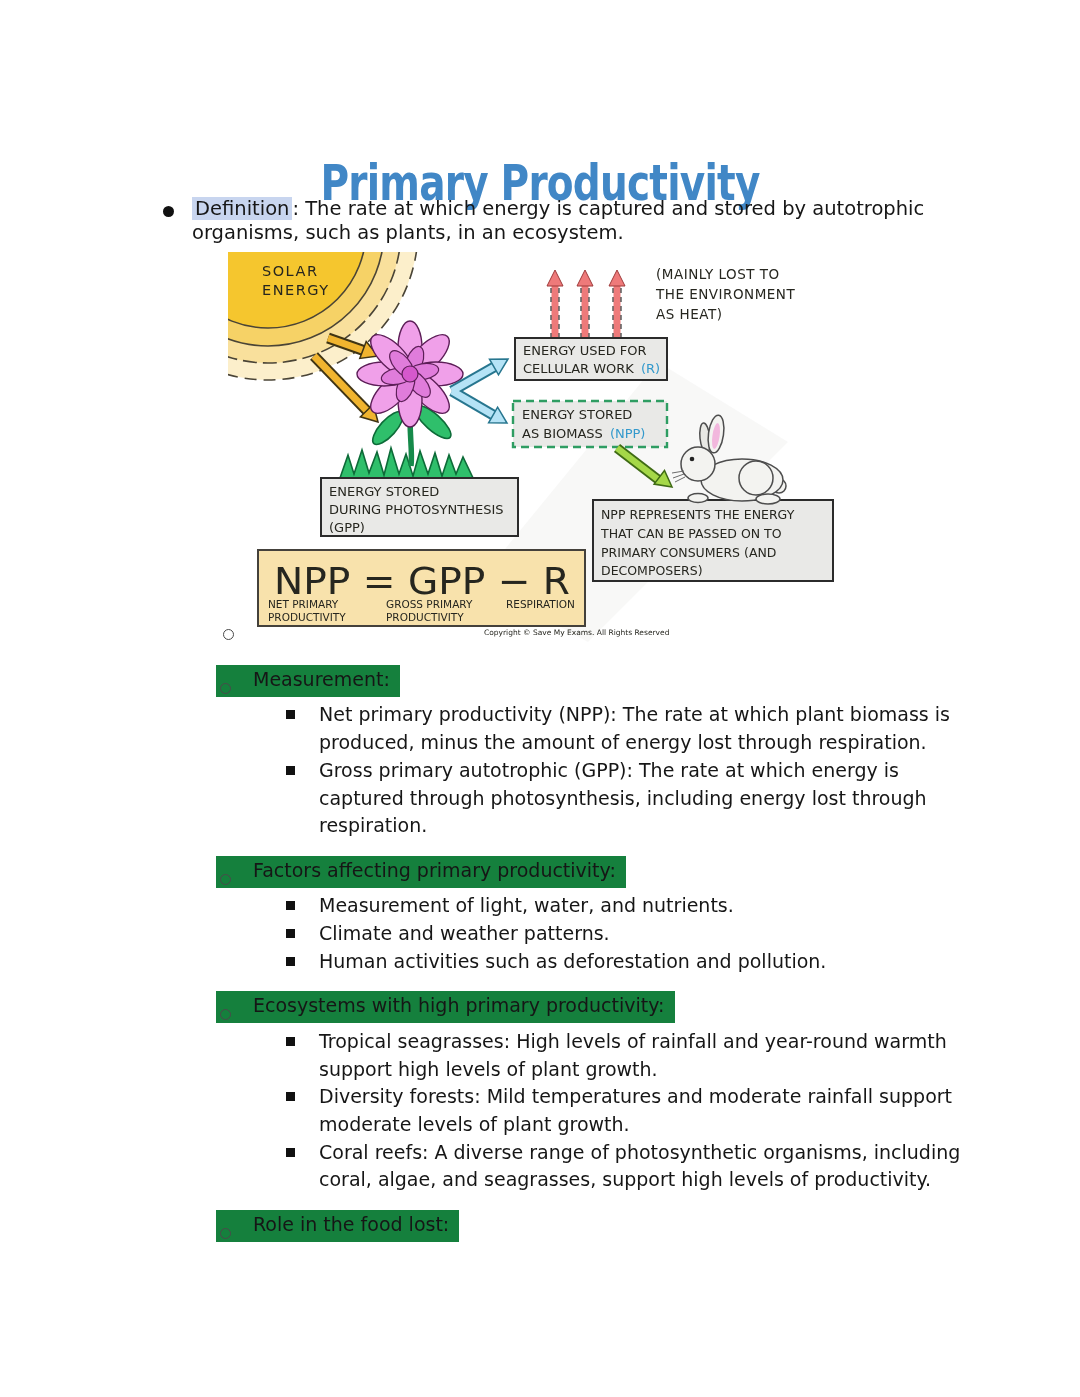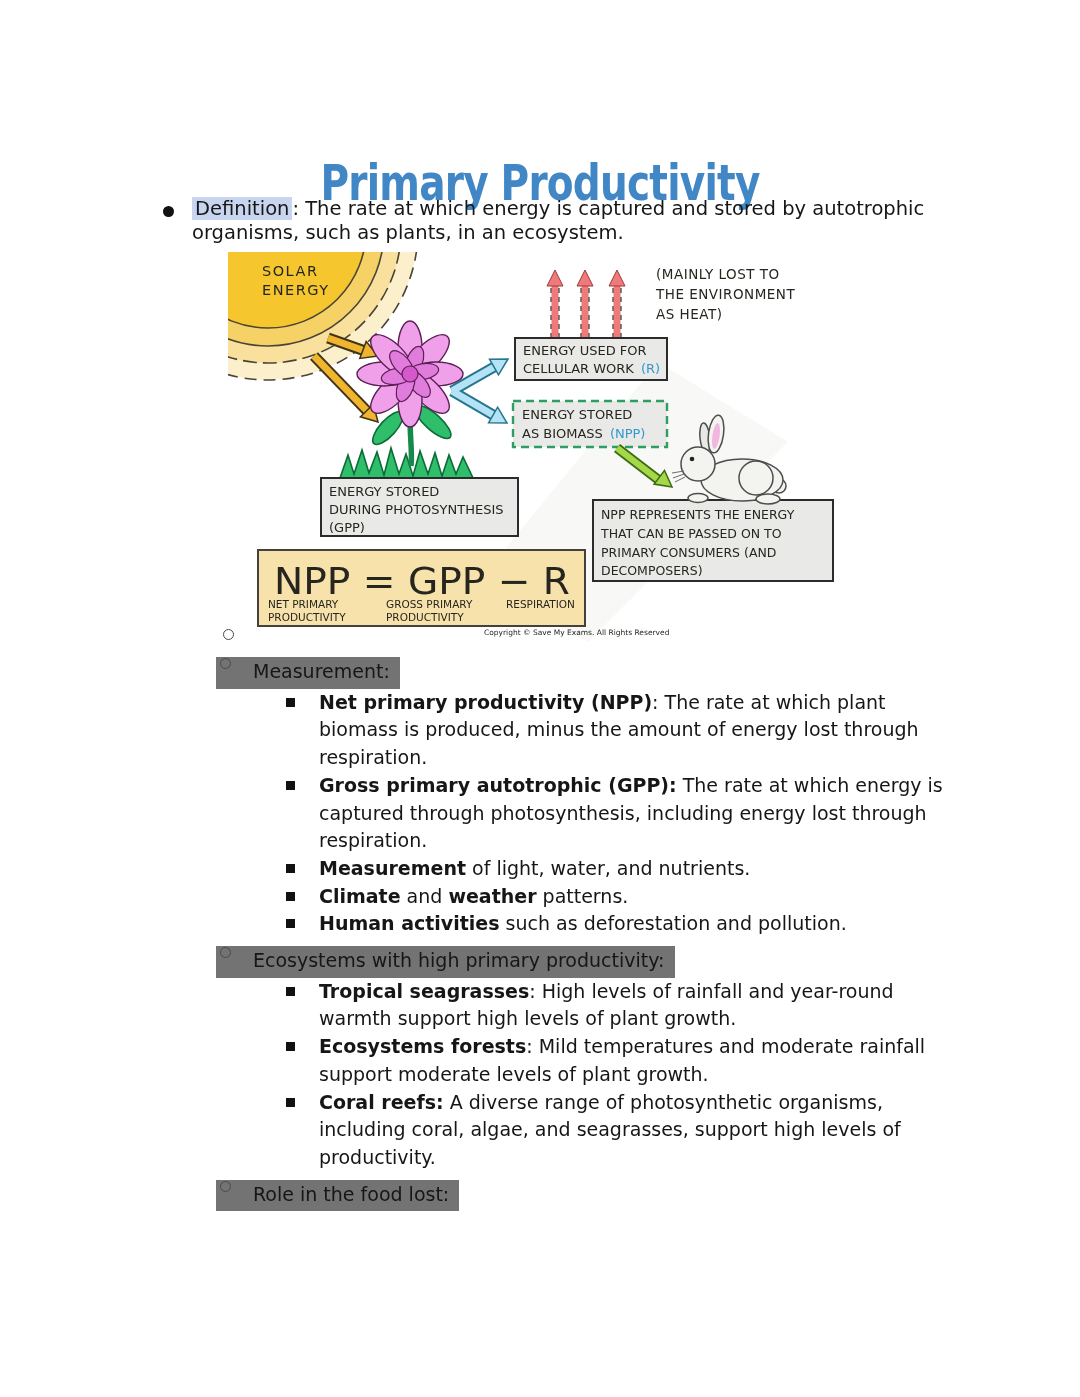--- a/index.html
+++ b/index.html
@@ -18,26 +18,26 @@
   .hl-term { background:#c8d5ef; padding:0 3px; }
 
   .figure { position:absolute; left:228px; top:252px; }
   .dtext { font-family:"DejaVu Sans", sans-serif; fill:#26261f; }
 
   .empty-bullet { position:absolute; left:223px; top:629px; width:9px; height:9px;
     border:1.6px solid #4a4a4a; border-radius:50%; }
 
   .sections { position:absolute; left:0; top:649px; width:1080px; font-size:19px; line-height:27.7px; }
   .sec-head { padding-left:216px; }
-  .sec-hl { background:#737373; display:inline-flex; align-items:flex-start; gap:22px; padding:1px 10px 3px 4px; }
+  .sec-hl { background:#15803d; display:inline-flex; align-items:flex-end; gap:22px; padding:1px 10px 3px 4px;margin-top:16px; }
   .obullet { width:9px; height:9px; border:1.6px solid #4a4a4a; border-radius:50%; display:inline-block; flex:none; }
   .item { display:flex; padding-left:286px; }
   .sqbullet { width:9px; height:9px; background:#111; margin-top:9px; margin-right:24px; flex:none; }
   .item-text { width:648px; }
-  .b { font-weight:bold; }
+  .b { font-weight:normal; }
 </style>
 </head>
 <body>
 
 <h1 class="page-title">Primary Productivity</h1>
 
 <div class="definition">
   <span class="dot"></span>
   <div class="def-text"><span class="hl-term">Definition</span><span>: The rate at which energy is captured and stored by autotrophic organisms, such as plants, in an ecosystem.</span></div>
 </div>
@@ -201,20 +201,24 @@
         <span>Measurement:</span>
       </span></div>
     <div class="item">
       <span class="sqbullet"></span>
       <div class="item-text"><span class="b">Net primary productivity (NPP)</span><span>: The rate at which plant biomass is produced, minus the amount of energy lost through respiration.</span></div>
     </div>
     <div class="item">
       <span class="sqbullet"></span>
       <div class="item-text"><span class="b">Gross primary autotrophic (GPP):</span><span> The rate at which energy is captured through photosynthesis, including energy lost through respiration.</span></div>
     </div>
+    <div class="sec-head"><span class="sec-hl">
+        <span class="obullet"></span>
+        <span>Factors affecting primary productivity:</span>
+      </span></div>
     <div class="item">
       <span class="sqbullet"></span>
       <div class="item-text"><span class="b">Measurement</span><span> of light, water, and nutrients.</span></div>
     </div>
     <div class="item">
       <span class="sqbullet"></span>
       <div class="item-text"><span class="b">Climate</span><span> and </span><span class="b">weather</span><span> patterns.</span></div>
     </div>
     <div class="item">
       <span class="sqbullet"></span>
@@ -223,21 +227,21 @@
     <div class="sec-head"><span class="sec-hl">
         <span class="obullet"></span>
         <span>Ecosystems with high primary productivity:</span>
       </span></div>
     <div class="item">
       <span class="sqbullet"></span>
       <div class="item-text"><span class="b">Tropical seagrasses</span><span>: High levels of rainfall and year-round warmth support high levels of plant growth.</span></div>
     </div>
     <div class="item">
       <span class="sqbullet"></span>
-      <div class="item-text"><span class="b">Ecosystems forests</span><span>: Mild temperatures and moderate rainfall support moderate levels of plant growth.</span></div>
+      <div class="item-text"><span class="b">Diversity forests</span><span>: Mild temperatures and moderate rainfall support moderate levels of plant growth.</span></div>
     </div>
     <div class="item">
       <span class="sqbullet"></span>
       <div class="item-text"><span class="b">Coral reefs:</span><span> A diverse range of photosynthetic organisms, including coral, algae, and seagrasses, support high levels of productivity.</span></div>
     </div>
     <div class="sec-head"><span class="sec-hl">
         <span class="obullet"></span>
         <span>Role in the food lost:</span>
       </span></div>
   </div>

